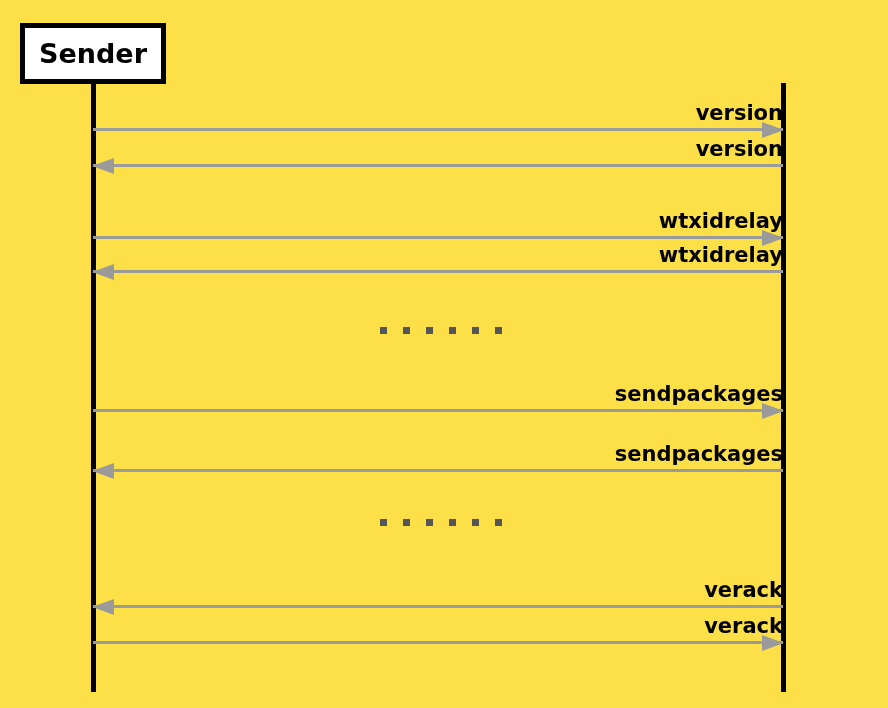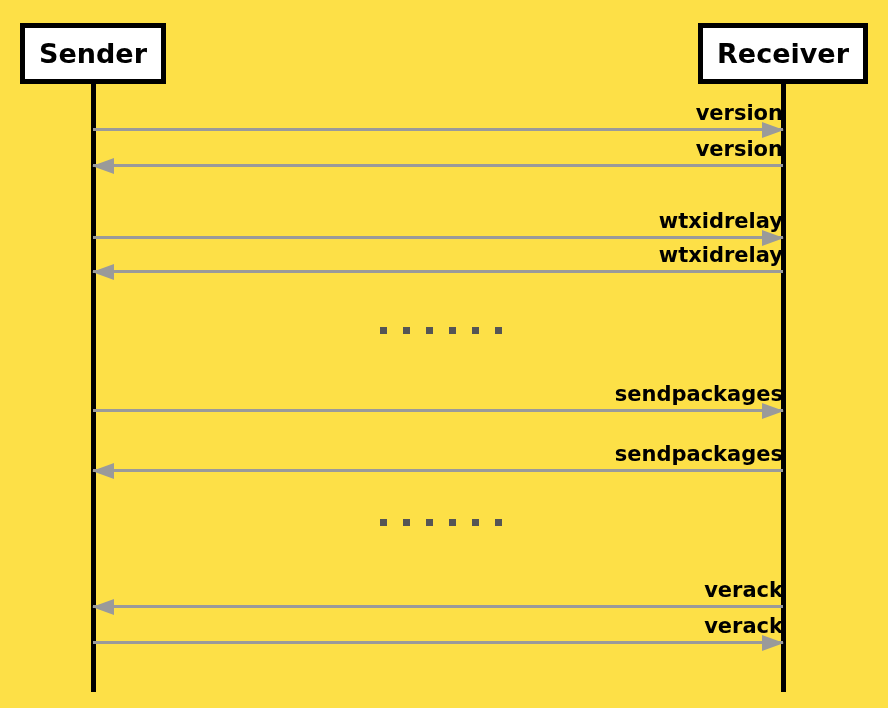--- a/index.html
+++ b/index.html
@@ -109,23 +109,20 @@
 </style>
 </head>
 <body>
 
 <div id="canvas">
 
   <div class="participant-box" id="box-sender">
     <span class="participant-label">Sender</span>
   </div>
 
-  <div class="participant-box" id="box-receiver">
-    <span class="participant-label">Receiver</span>
-  </div>
 
   <div class="lifeline" id="lifeline-sender"></div>
   <div class="lifeline" id="lifeline-receiver"></div>
 
   <div class="message dir-right" style="top:128px;">
     <span class="msg-label">version</span>
     <span class="msg-line"></span>
     <span class="msg-head"></span>
   </div>
 

